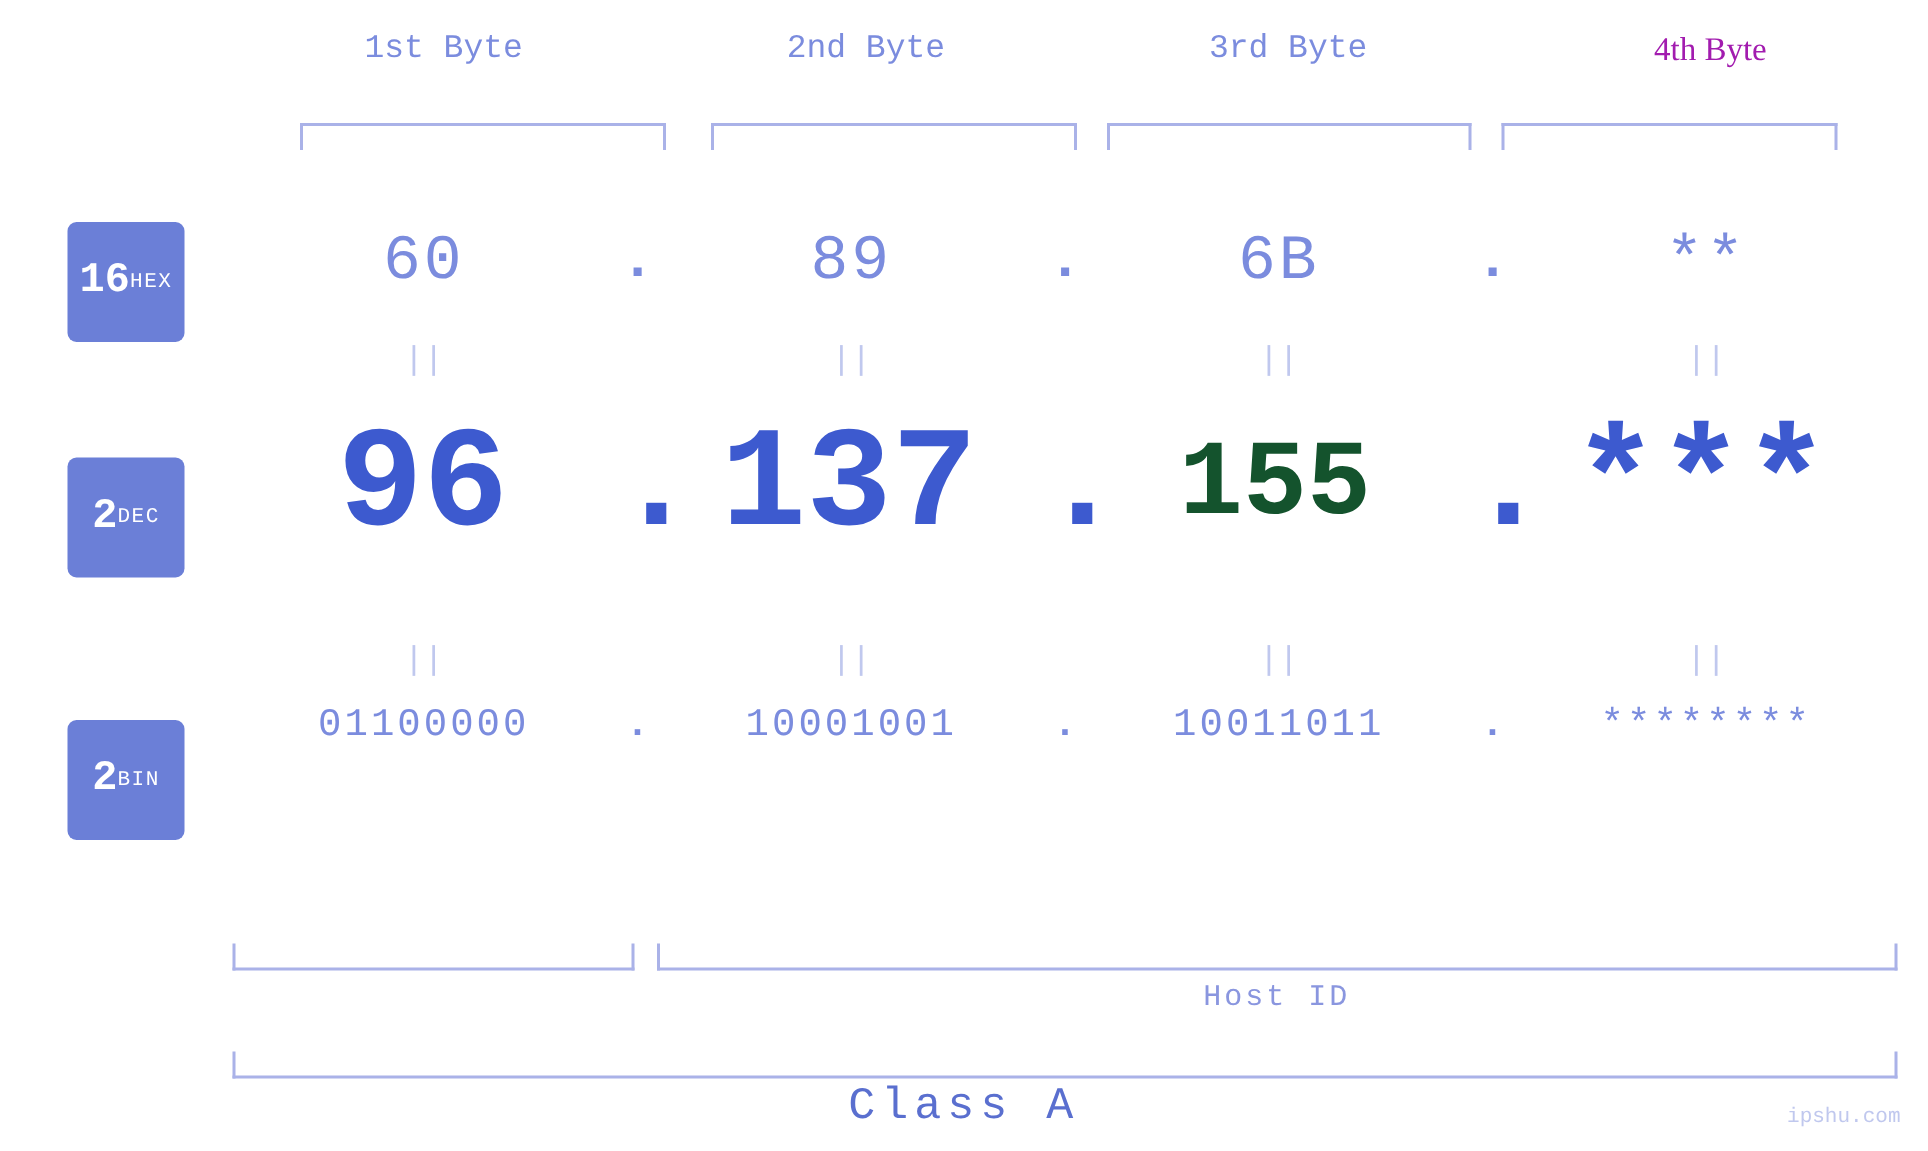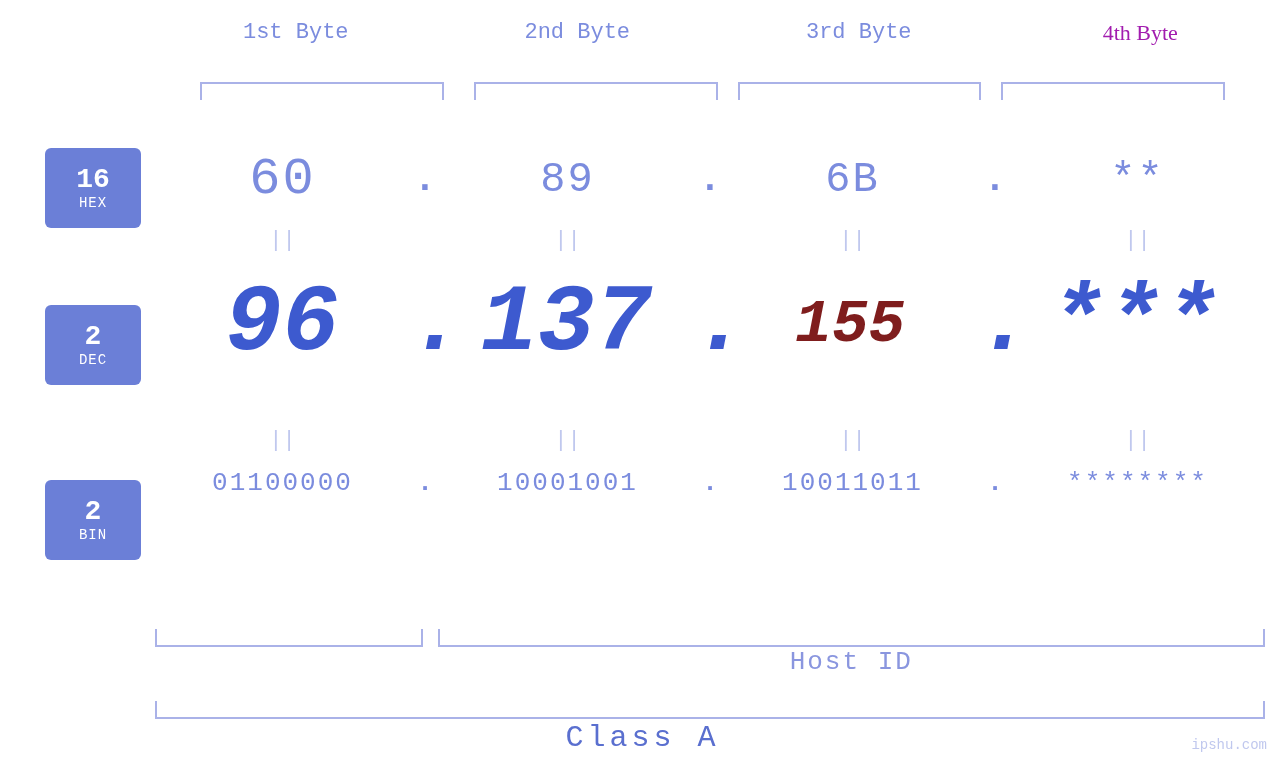--- a/index.html
+++ b/index.html
@@ -23,24 +23,24 @@
       position: relative;
       display: flex;
       flex-direction: column;
       align-items: center;
     }
 
     .base-badge {
       background-color: #6b7fd7;
       color: #ffffff;
       border-radius: 6px;
-      width: 96px;
+      width: 78px;
       height: 80px;
       display: flex;
-      flex-direction: column;
+      flex-direction: row;
       align-items: center;
       justify-content: center;
       font-family: 'Courier New', Courier, monospace;
       margin-bottom: 108px;
     }
 
     .base-badge .base-num {
       font-size: 28px;
       font-weight: bold;
       line-height: 1.1;
@@ -99,45 +99,45 @@
   </div>
 
   <div style="position:absolute; left:45px; top:480px;">
     <div class="base-badge">
       <span class="base-num">2</span>
       <span class="base-label">BIN</span>
     </div>
   </div>
 
   <div style="position:absolute; top:150px; left:155px; right:20px; display:flex; align-items:center;">
-    <div style="flex:1; text-align:center; color:#7b8cde; font-size:52px; font-family:'Courier New',monospace; letter-spacing:2px;">60</div>
+    <div style="flex:1; text-align:center; color:#7b8cde; font-size:42px; font-family:'Courier New',monospace; letter-spacing:2px;">60</div>
     <div style="width:30px; text-align:center; color:#7b8cde; font-size:38px; font-weight:bold; font-family:'Courier New',monospace;">.</div>
     <div style="flex:1; text-align:center; color:#7b8cde; font-size:42px; font-family:'Courier New',monospace; letter-spacing:2px;">89</div>
     <div style="width:30px; text-align:center; color:#7b8cde; font-size:38px; font-weight:bold; font-family:'Courier New',monospace;">.</div>
     <div style="flex:1; text-align:center; color:#7b8cde; font-size:42px; font-family:'Courier New',monospace; letter-spacing:2px;">6B</div>
     <div style="width:30px; text-align:center; color:#7b8cde; font-size:38px; font-weight:bold; font-family:'Courier New',monospace;">.</div>
     <div style="flex:1; text-align:center; color:#7b8cde; font-size:42px; font-family:'Courier New',monospace; letter-spacing:2px;">**</div>
   </div>
 
   <div style="position:absolute; top:228px; left:155px; right:20px; display:flex; align-items:center;">
     <div style="flex:1; text-align:center; color:#c0c8ee; font-size:22px; font-family:'Courier New',monospace;">||</div>
     <div style="width:30px;"></div>
     <div style="flex:1; text-align:center; color:#c0c8ee; font-size:22px; font-family:'Courier New',monospace;">||</div>
     <div style="width:30px;"></div>
     <div style="flex:1; text-align:center; color:#c0c8ee; font-size:22px; font-family:'Courier New',monospace;">||</div>
     <div style="width:30px;"></div>
     <div style="flex:1; text-align:center; color:#c0c8ee; font-size:22px; font-family:'Courier New',monospace;">||</div>
   </div>
 
-  <div style="position:absolute; top:270px; left:155px; right:24px; display:flex; align-items:center;font-style:italic;">
+  <div style="position:absolute; top:270px; left:155px; right:24px; display:flex; align-items:center;">
     <div style="flex:1; text-align:center; color:#3d5acf; font-size:95px; font-weight:bold; font-family:'Courier New',monospace;">96</div>
     <div style="width:30px; text-align:center; color:#3d5acf; font-size:95px; font-weight:bold; font-family:'Courier New',monospace;">.</div>
     <div style="flex:1; text-align:center; color:#3d5acf; font-size:95px; font-weight:bold; font-family:'Courier New',monospace;">137</div>
     <div style="width:30px; text-align:center; color:#3d5acf; font-size:95px; font-weight:bold; font-family:'Courier New',monospace;">.</div>
-    <div style="flex:1; text-align:center; color:#7f1d1d; font-size:61px; font-weight:bold; font-family:'Courier New',monospace;">155</div>
+    <div style="flex:1; text-align:center; color:#14532d; font-size:71px; font-weight:bold; font-family:'Courier New',monospace;">155</div>
     <div style="width:30px; text-align:center; color:#3d5acf; font-size:95px; font-weight:bold; font-family:'Courier New',monospace;">.</div>
     <div style="flex:1; text-align:center; color:#3d5acf; font-size:95px; font-weight:bold; font-family:'Courier New',monospace;">***</div>
   </div>
 
   <div style="position:absolute; top:428px; left:155px; right:20px; display:flex; align-items:center;">
     <div style="flex:1; text-align:center; color:#c0c8ee; font-size:22px; font-family:'Courier New',monospace;">||</div>
     <div style="width:30px;"></div>
     <div style="flex:1; text-align:center; color:#c0c8ee; font-size:22px; font-family:'Courier New',monospace;">||</div>
     <div style="width:30px;"></div>
     <div style="flex:1; text-align:center; color:#c0c8ee; font-size:22px; font-family:'Courier New',monospace;">||</div>
@@ -153,21 +153,21 @@
     <div style="flex:1; text-align:center; color:#7b8cde; font-size:26px; font-family:'Courier New',monospace; letter-spacing:2px;">10011011</div>
     <div style="width:30px; text-align:center; color:#7b8cde; font-size:26px; font-weight:bold; font-family:'Courier New',monospace;">.</div>
     <div style="flex:1; text-align:center; color:#7b8cde; font-size:26px; font-family:'Courier New',monospace; letter-spacing:2px;">********</div>
   </div>
 
   <div style="position:absolute; bottom:120px; left:155px; width:calc((1285px - 175px) / 4 - 10px); height:18px; border-bottom:2px solid #aab2e8; border-left:2px solid #aab2e8; border-right:2px solid #aab2e8;"></div>
 
   <div style="position:absolute; bottom:120px; left:calc(155px + (1285px - 175px) / 4 + 5px); right:20px; height:18px; border-bottom:2px solid #aab2e8; border-left:2px solid #aab2e8; border-right:2px solid #aab2e8;"></div>
 
 
-  <div style="position:absolute; bottom:90px; left:calc(155px + (1285px - 175px) / 4 + 5px); right:20px; text-align:center; color:#8a96df; font-size:26px; font-family:'Courier New',monospace; letter-spacing:2px;">Host ID</div>
+  <div style="position:absolute; bottom:90px; left:calc(155px + (1285px - 175px) / 4 + 5px); right:20px; text-align:center; color:#8a96df; font-size:20px; font-family:'Courier New',monospace; letter-spacing:2px;">Host ID</div>
 
   <div style="position:absolute; bottom:48px; left:155px; right:20px; height:18px; border-bottom:2px solid #aab2e8; border-left:2px solid #aab2e8; border-right:2px solid #aab2e8;"></div>
 
   <div style="position:absolute; bottom:12px; left:0; right:0; text-align:center; color:#5a6fcf; font-size:30px; font-family:'Courier New',monospace; letter-spacing:4px;">Class A</div>
 
   <div style="position:absolute; bottom:14px; right:18px; color:#c0c8ee; font-size:14px; font-family:'Courier New',monospace;">ipshu.com</div>
 
 </div>
 
 </body></html>

